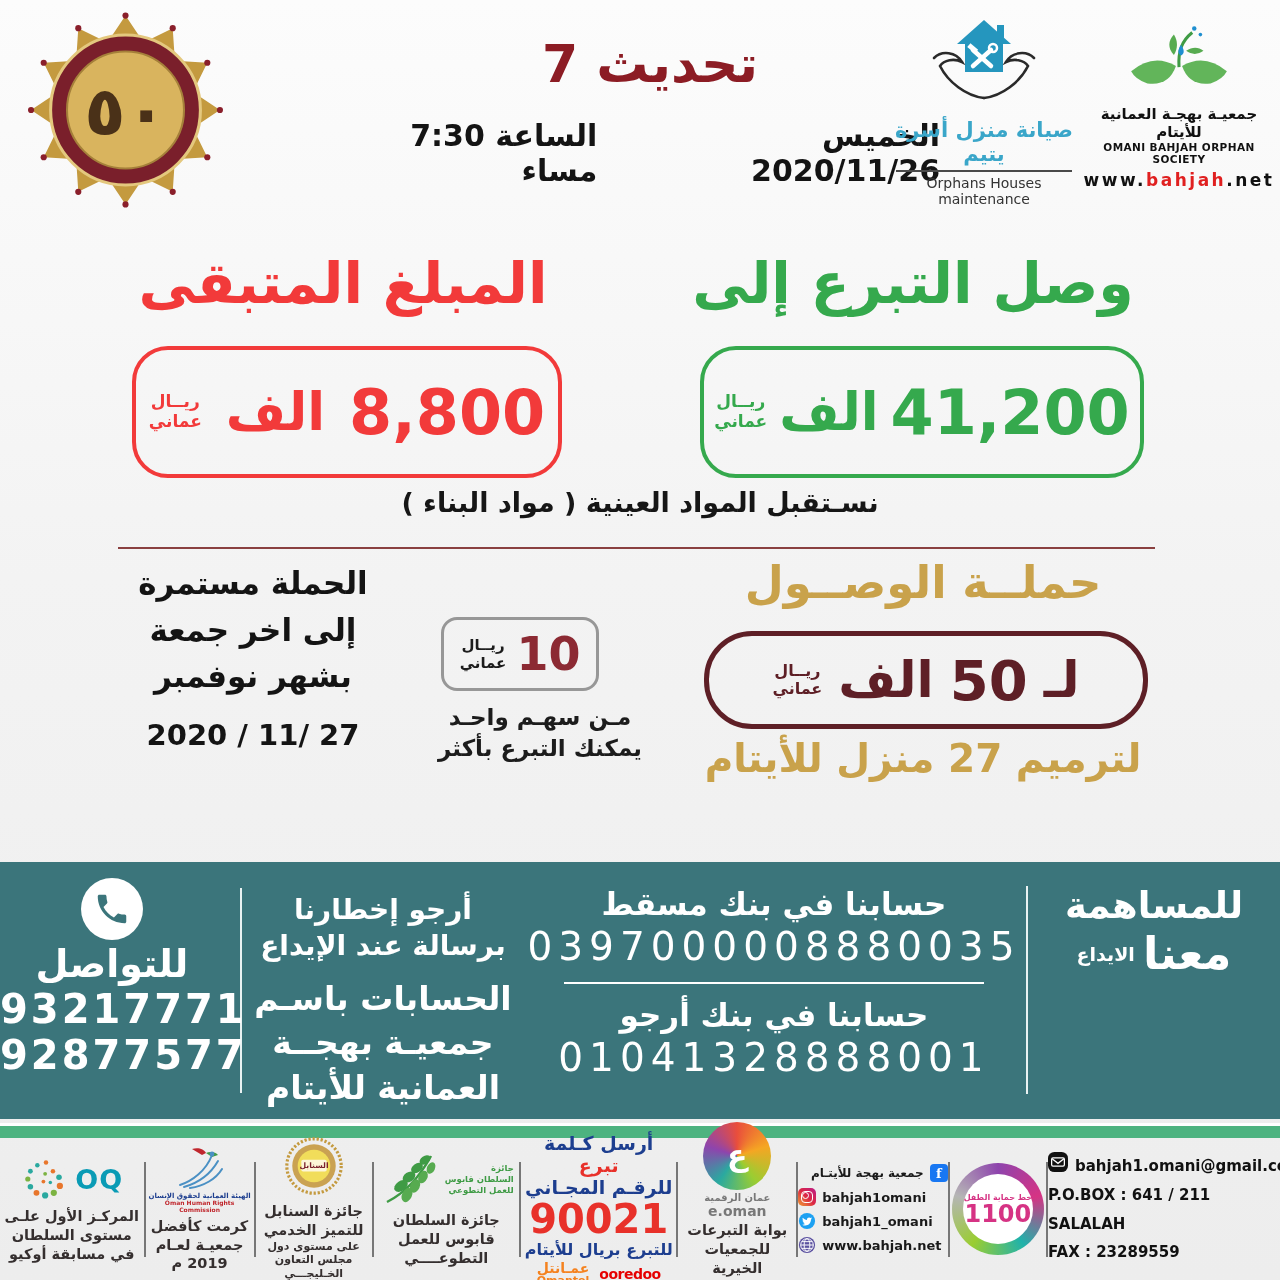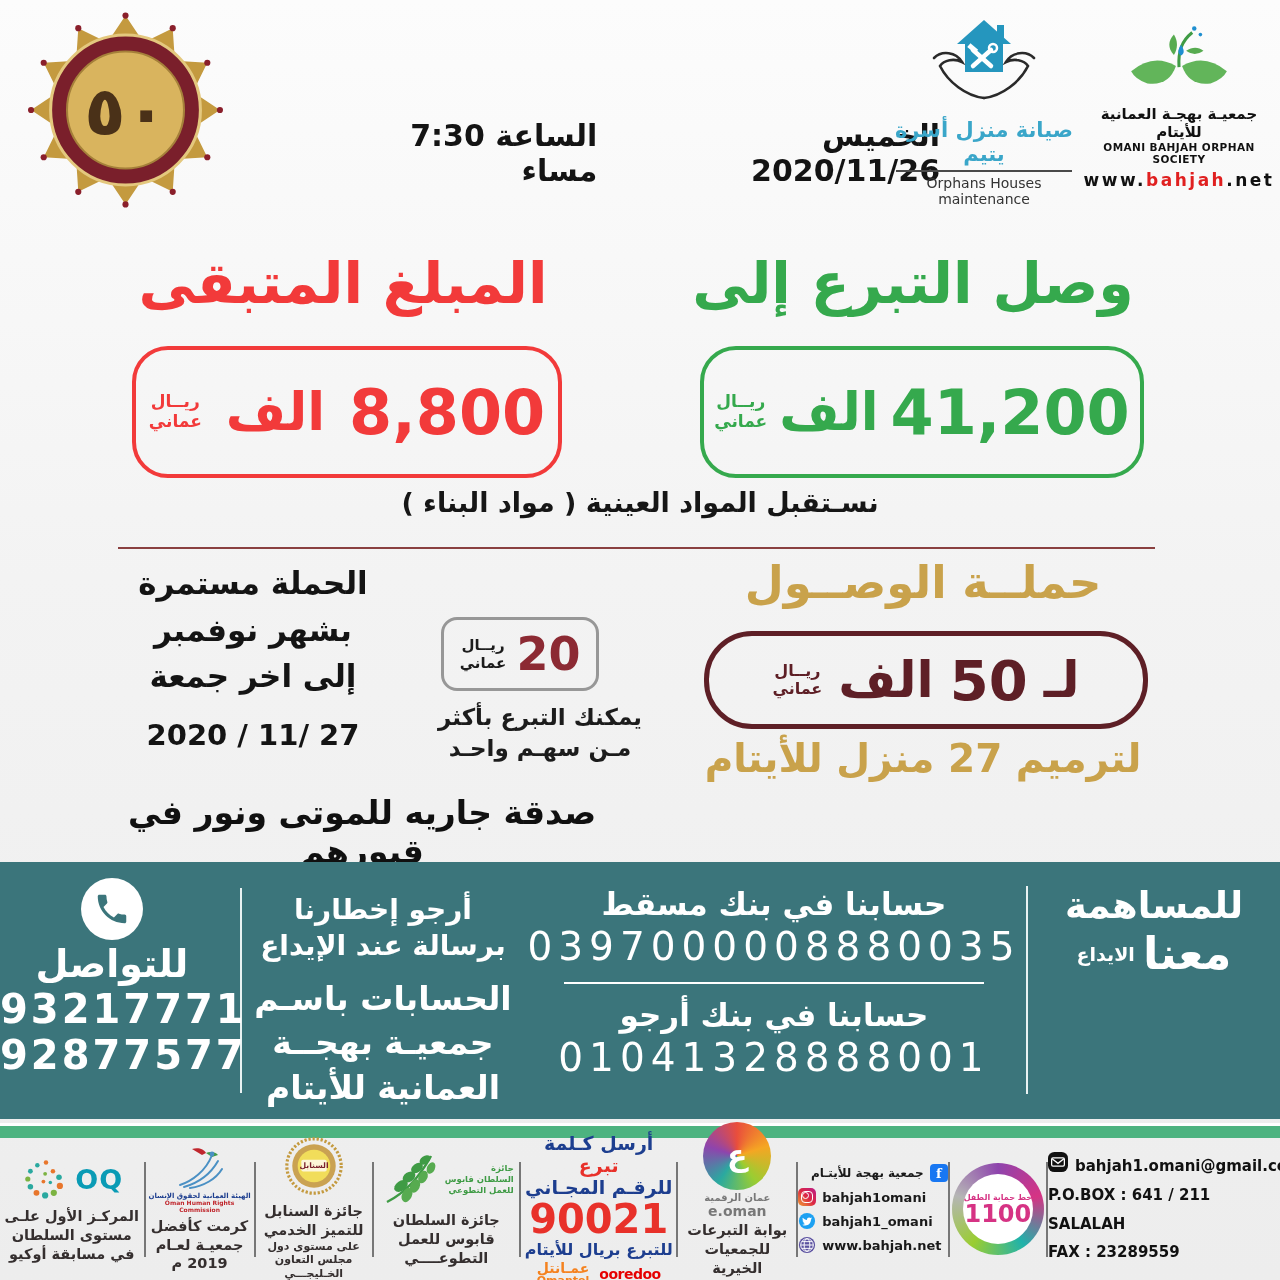--- a/index.html
+++ b/index.html
@@ -143,20 +143,21 @@
         <circle cx="15.3" cy="54" r="3" fill="#8a1f2b"></circle>
       <circle cx="174.7" cy="146" r="3" fill="#8a1f2b"></circle>
         <circle cx="15.3" cy="146" r="3" fill="#8a1f2b"></circle>
       <circle cx="141" cy="20.3" r="3" fill="#8a1f2b"></circle>
         <circle cx="49" cy="20.3" r="3" fill="#8a1f2b"></circle>
       <circle cx="141" cy="179.7" r="3" fill="#8a1f2b"></circle>
         <circle cx="49" cy="179.7" r="3" fill="#8a1f2b"></circle>
     </svg>
   </div>
 
+  <div class="abs" id="update-title">تحديث 7</div>
 
   <div class="abs" id="schedule">
     <span>الخميس 2020/11/26</span>
     <span>الساعة  7:30 مساء</span>
   </div>
 
   <div class="abs" id="logo-maint">
     <svg width="160" height="96" viewBox="0 0 160 96">
       <g transform="translate(55,2)">
         <polygon points="25,0 52,24 44,24 44,52 6,52 6,24 -2,24" fill="#2596be"></polygon>
@@ -223,38 +224,37 @@
     <span class="tgt-num">50</span>
     <span class="tgt-unit">الف</span>
     <span class="tgt-cur">
       <span>ريــال</span>
       <span>عماني</span>
     </span>
   </div>
   <div class="abs" id="renovate">لترميم 27 منزل للأيتام</div>
 
   <div class="abs" id="share-box" dir="rtl">
-    <span class="share-val">20</span>
+    <span class="share-val">10</span>
     <span class="share-cur">
       <span>ريــال</span>
       <span>عماني</span>
     </span>
   </div>
   <div class="abs" id="share-note">
+    <div>مـن سهـم واحـد</div>
     <div>يمكنك التبرع بأكثر</div>
-    <div>مـن سهـم واحـد</div>
   </div>
 
   <div class="abs" id="duration">
     <div>الحملة مستمرة</div>
+    <div>إلى اخر جمعة</div>
     <div>بشهر نوفمبر</div>
-    <div>إلى اخر جمعة</div>
   </div>
   <div class="abs" id="end-date">2020 / 11/ 27</div>
-  <div class="abs" id="charity-note">صدقة جاريه للموتى ونور في قبورهم</div>
 
   <div class="abs" id="band">
     <div class="vd" id="vd1"></div>
     <div class="vd" id="vd2"></div>
 
     <div id="band-phone">
       <div id="phone-ic">
         <svg width="38" height="38" viewBox="0 0 24 24">
             <path fill="#3b757b" d="M6.62 10.79c1.44 2.83 3.76 5.14 6.59 6.59l2.2-2.2c.27-.27.67-.36 1.02-.24 1.12.37 2.33.57 3.57.57.55 0 1 .45 1 1V20c0 .55-.45 1-1 1-9.39 0-17-7.61-17-17 0-.55.45-1 1-1h3.5c.55 0 1 .45 1 1 0 1.25.2 2.45.57 3.57.11.35.03.74-.25 1.02l-2.2 2.2z"></path>
           </svg>

